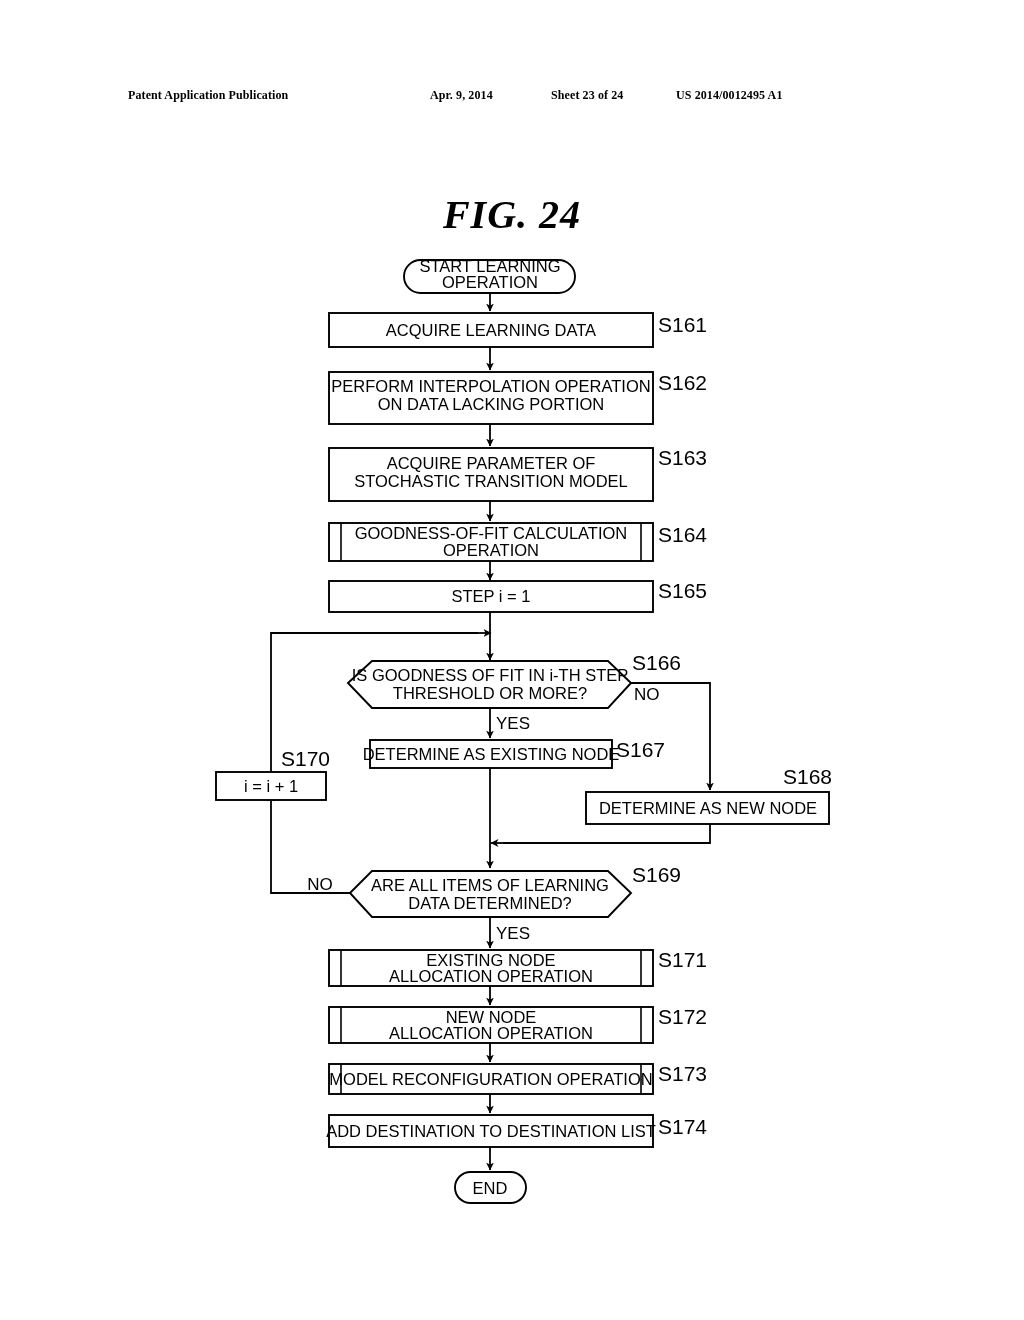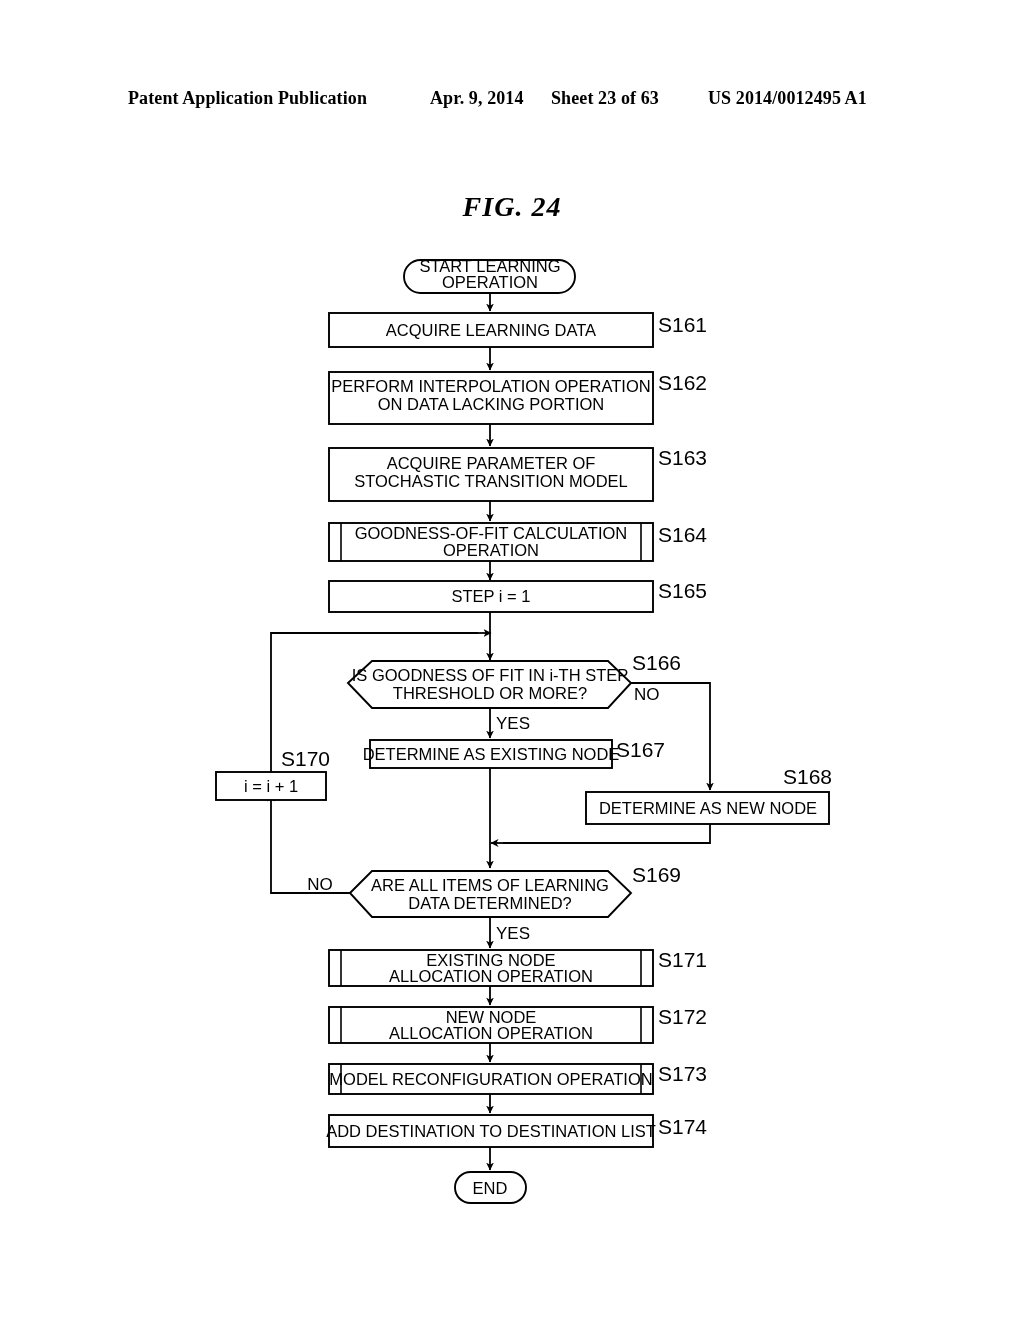--- a/index.html
+++ b/index.html
@@ -23,39 +23,39 @@
     background: #ffffff;
   }
   .hdr {
     position: absolute;
     top: 88px;
     left: 0;
     width: 1024px;
     height: 24px;
     font-family: "Liberation Serif", serif;
     font-weight: bold;
-    font-size: 18px;
+    font-size: 12px;
     letter-spacing: 0.1px;
     white-space: nowrap;
   }
   .hdr span { position: absolute; top: 0; }
   .hdr-pub   { left: 128px; }
   .hdr-date  { left: 430px; }
   .hdr-sheet { left: 551px; }
-  .hdr-num   { left: 708px; }
+  .hdr-num   { left: 676px; }
 
   .figtitle {
     position: absolute;
     left: 0; top: 191px;
     width: 1024px;
     text-align: center;
     font-family: "Liberation Serif", serif;
     font-style: italic;
     font-weight: bold;
-    font-size: 28px;
+    font-size: 40px;
     letter-spacing: 1px;
   }
 
   svg#flow {
     position: absolute;
     left: 0;
     top: 0;
     width: 1024px;
     height: 1320px;
   }
@@ -71,21 +71,21 @@
   .conn { stroke: #000000; stroke-width: 1.8px; fill: none; }
 </style>
 </head>
 <body>
 
 <div id="page">
 
   <div class="hdr">
     <span class="hdr-pub">Patent Application Publication</span>
     <span class="hdr-date">Apr. 9, 2014</span>
-    <span class="hdr-sheet">Sheet 23 of 63</span>
+    <span class="hdr-sheet">Sheet 23 of 24</span>
     <span class="hdr-num">US 2014/0012495 A1</span>
   </div>
 
   <div class="figtitle">FIG. 24</div>
 
   <svg id="flow" viewBox="0 0 1024 1320">
     <defs>
       <marker id="arw" markerWidth="9" markerHeight="9" refX="7.5" refY="4.5" orient="auto" markerUnits="userSpaceOnUse">
         <path d="M0,0.6 L8,4.5 L0,8.4 L2.2,4.5 Z" fill="#000000"></path>
       </marker>

